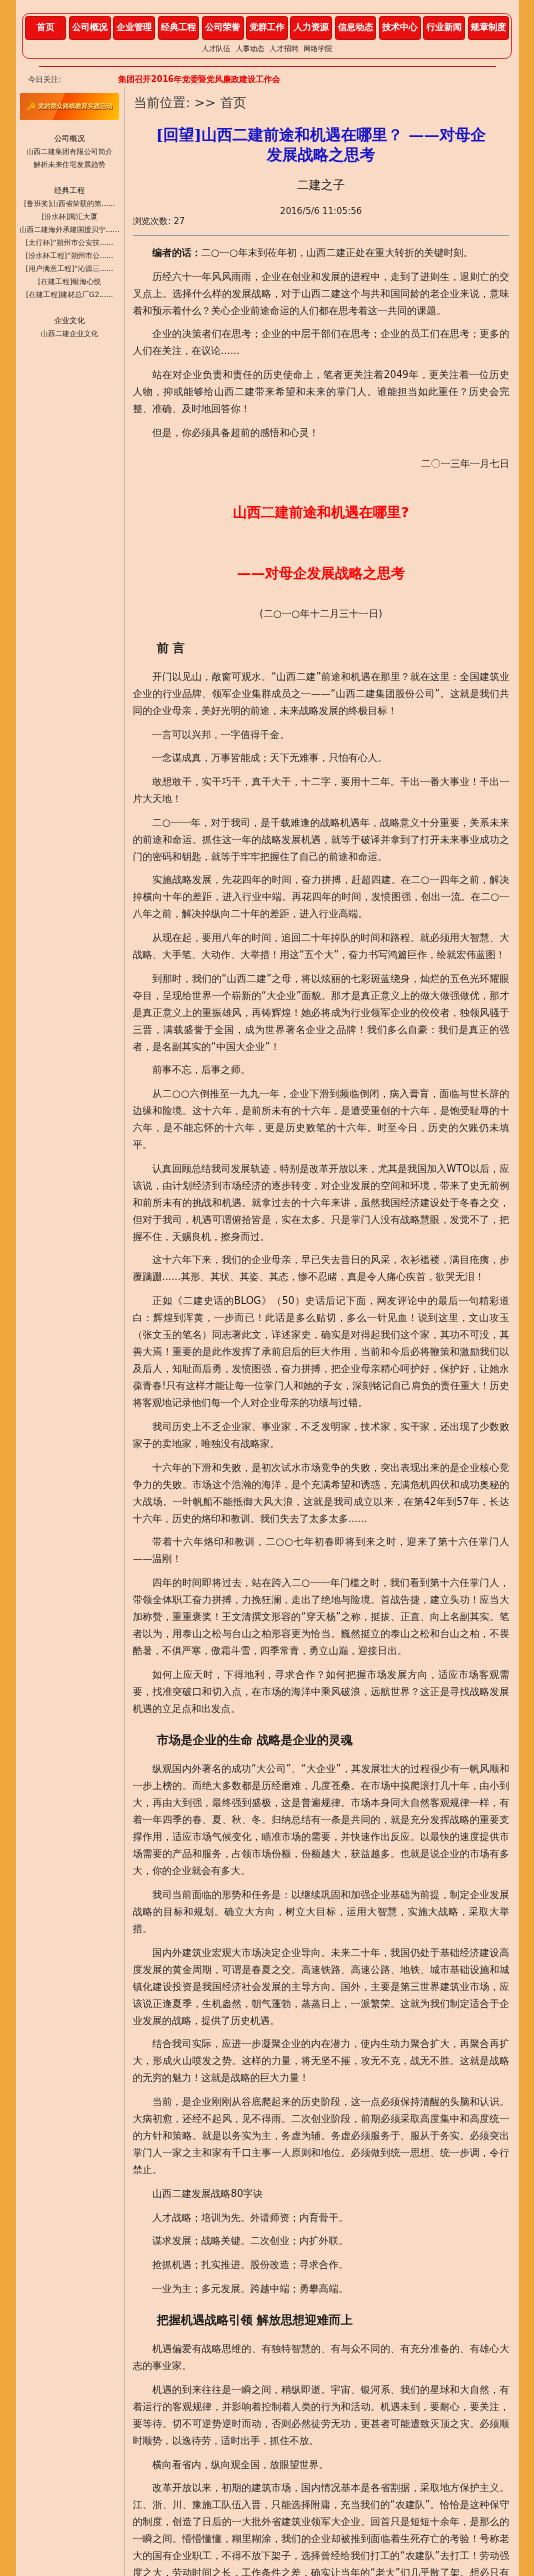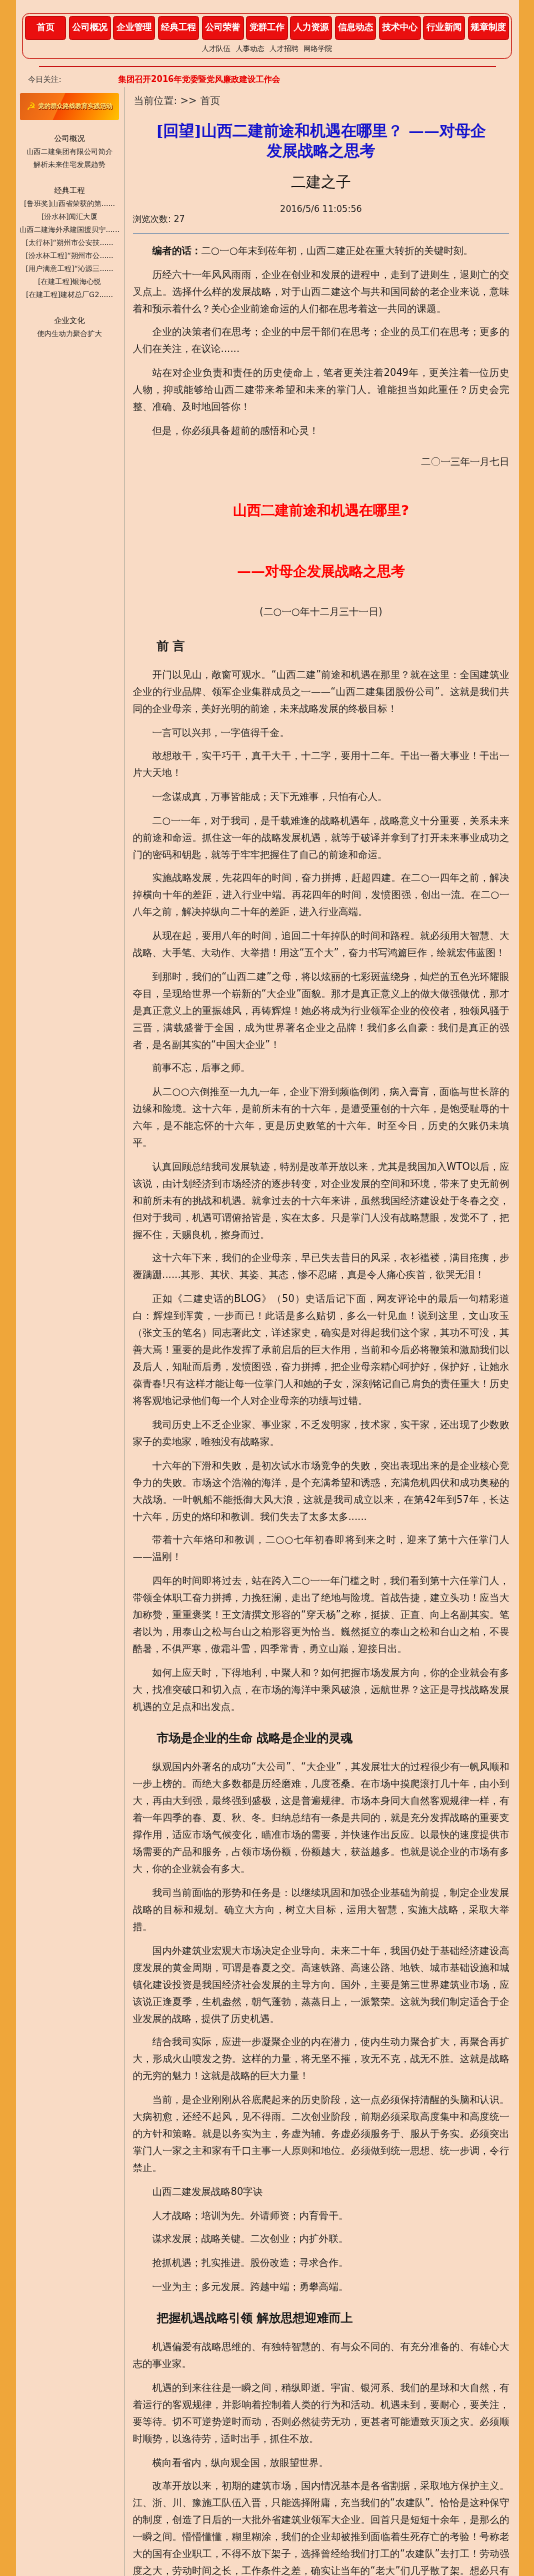--- a/index.html
+++ b/index.html
@@ -25,25 +25,25 @@
   .banner:after{content:"";position:absolute;left:-10.3px;top:-15.5px;width:46px;height:62px;
           background:rgba(255,220,60,.35);transform:rotate(25deg);}
   .banner .emblem{font-size:10.3px;color:#ffd700;margin-right:2.6px;position:relative;z-index:1;}
   .banner .cap{color:#ffe97a;font-size:6.2px;font-weight:bold;position:relative;z-index:1;text-shadow:0.5px 0.5px 0.5px #7a1000;}
   .side-list{text-align:center;}
   .side-section{margin-top:12.4px;}
   .side-title{font-size:7.7px;color:#101010;line-height:13.4px;cursor:pointer;}
   .side-item{font-size:7.2px;color:#2a2a2a;line-height:13px;cursor:pointer;}
   
   .content{flex:1;border-left:0.5px solid #c9bcab;padding:0 9.3px 0 8.2px;box-sizing:border-box;}
-  .breadcrumb{font-size:10px;color:#333;padding:6.2px 0 0 1px;}
+  .breadcrumb{font-size:13px;color:#333;padding:6.2px 0 0 1px;}
   .breadcrumb .home{cursor:pointer;}
   .art-title{color:#1414cc;font-family:"DejaVu Serif","Liberation Serif",serif;font-size:15.5px;font-weight:bold;
              text-align:center;line-height:20px;margin:13.4px 15.5px 0;}
-  .art-author{text-align:center;font-size:15px;margin-top:12.4px;color:#111;}
+  .art-author{text-align:center;font-size:12px;margin-top:12.4px;color:#111;}
   .art-meta{display:flex;margin-top:11.3px;font-size:8.8px;color:#222;flex-direction:column;}
   .art-meta .date{flex:1.7;text-align:center;}
   .art-meta .views{flex:1;text-align:left;}
   .meta-rule{border:none;border-top:0.5px solid #90a0b4;margin:7.2px 0 0;}
   .article{margin-top:8.2px;font-size:9.8px;color:#1b1b1b;}
   .article p{margin:6.7px 0;line-height:17px;text-indent:2em;text-align:justify;}
   .article p b{font-weight:bold;}
   .article p.right{text-align:right;text-indent:0;margin-top:14.4px;}
   .article p.title-red{color:#ff0000;font-size:14px;font-weight:bold;text-align:center;text-indent:0;margin:32px 0 0;}
   .article p.title-red.second{margin-top:44px;}
@@ -97,21 +97,21 @@
             <div class="side-item">[汾水杯]闻汇大厦</div>
             <div class="side-item">山西二建海外承建国援贝宁......</div>
             <div class="side-item">[太行杯]“朔州市公安技......</div>
             <div class="side-item">[汾水杯工程]“朔州市公......</div>
             <div class="side-item">[用户满意工程]“沁源三......</div>
             <div class="side-item">[在建工程]银海心悦</div>
             <div class="side-item">[在建工程]建材总厂G2......</div>
           </div>
           <div class="side-section">
             <div class="side-title">企业文化</div>
-            <div class="side-item">使内生动力聚合扩大</div>
+            <div class="side-item">山西二建企业文化</div>
           </div>
         </div>
     </div>
 
     <div class="content">
       <div class="breadcrumb">
         <span>当前位置: &gt;&gt;</span>
         <span class="home">首页</span>
       </div>
 
@@ -133,36 +133,36 @@
           <p>企业的决策者们在思考；企业的中层干部们在思考；企业的员工们在思考；更多的人们在关注，在议论......</p>
           <p>站在对企业负责和责任的历史使命上，笔者更关注着2049年，更关注着一位历史人物，抑或能够给山西二建带来希望和未来的掌门人。谁能担当如此重任？历史会完整、准确、及时地回答你！</p>
           <p>但是，你必须具备超前的感悟和心灵！</p>
           <p class="right">二〇一三年一月七日</p>
           <p class="title-red">山西二建前途和机遇在哪里?</p>
           <p class="title-red second">——对母企发展战略之思考</p>
           <p class="subdate">(二○一○年十二月三十一日)</p>
           <p class="heading">前  言</p>
           <p>开门以见山，敞窗可观水。“山西二建”前途和机遇在那里？就在这里：全国建筑业企业的行业品牌、领军企业集群成员之一——“山西二建集团股份公司”。这就是我们共同的企业母亲，美好光明的前途，未来战略发展的终极目标！</p>
           <p>一言可以兴邦，一字值得千金。</p>
+          <p>一念谋成真，万事皆能成；天下无难事，只怕有心人。</p>
           <p>敢想敢干，实干巧干，真干大干，十二字，要用十二年。干出一番大事业！干出一片大天地！</p>
-          <p>一念谋成真，万事皆能成；天下无难事，只怕有心人。</p>
           <p>二○一一年，对于我司，是千载难逢的战略机遇年，战略意义十分重要，关系未来的前途和命运。抓住这一年的战略发展机遇，就等于破译并拿到了打开未来事业成功之门的密码和钥匙，就等于牢牢把握住了自己的前途和命运。</p>
           <p>实施战略发展，先花四年的时间，奋力拼搏，赶超四建。在二○一四年之前，解决掉横向十年的差距，进入行业中端。再花四年的时间，发愤图强，创出一流。在二○一八年之前，解决掉纵向二十年的差距，进入行业高端。</p>
           <p>从现在起，要用八年的时间，追回二十年掉队的时间和路程。就必须用大智慧、大战略、大手笔、大动作、大举措！用这“五个大”，奋力书写鸿篇巨作，绘就宏伟蓝图！</p>
           <p>到那时，我们的“山西二建”之母，将以炫丽的七彩斑蓝绕身，灿烂的五色光环耀眼夺目，呈现给世界一个崭新的“大企业”面貌。那才是真正意义上的做大做强做优，那才是真正意义上的重振雄风，再铸辉煌！她必将成为行业领军企业的佼佼者，独领风骚于三晋，满载盛誉于全国，成为世界著名企业之品牌！我们多么自豪：我们是真正的强者，是名副其实的“中国大企业”！</p>
           <p>前事不忘，后事之师。</p>
           <p>从二○○六倒推至一九九一年，企业下滑到频临倒闭，病入膏肓，面临与世长辞的边缘和险境。这十六年，是前所未有的十六年，是遭受重创的十六年，是饱受耻辱的十六年，是不能忘怀的十六年，更是历史败笔的十六年。时至今日，历史的欠账仍未填平。</p>
           <p>认真回顾总结我司发展轨迹，特别是改革开放以来，尤其是我国加入WTO以后，应该说，由计划经济到市场经济的逐步转变，对企业发展的空间和环境，带来了史无前例和前所未有的挑战和机遇。就拿过去的十六年来讲，虽然我国经济建设处于冬春之交，但对于我司，机遇可谓俯拾皆是，实在太多。只是掌门人没有战略慧眼，发觉不了，把握不住，天赐良机，擦身而过。</p>
           <p>这十六年下来，我们的企业母亲，早已失去昔日的风采，衣衫褴褛，满目疮痍，步覆蹒跚......其形、其状、其姿、其态，惨不忍睹，真是令人痛心疾首，欲哭无泪！</p>
           <p>正如《二建史话的BLOG》（50）史话后记下面，网友评论中的最后一句精彩道白：辉煌到浑黄，一步而已！此话是多么贴切，多么一针见血！说到这里，文山攻玉（张文玉的笔名）同志著此文，详述家史，确实是对得起我们这个家，其功不可没，其善大焉！重要的是此作发挥了承前启后的巨大作用，当前和今后必将鞭策和激励我们以及后人，知耻而后勇，发愤图强，奋力拼搏，把企业母亲精心呵护好，保护好，让她永葆青春!只有这样才能让每一位掌门人和她的子女，深刻铭记自己肩负的责任重大！历史将客观地记录他们每一个人对企业母亲的功绩与过错。</p>
           <p>我司历史上不乏企业家、事业家，不乏发明家，技术家，实干家，还出现了少数败家子的卖地家，唯独没有战略家。</p>
           <p>十六年的下滑和失败，是初次试水市场竞争的失败，突出表现出来的是企业核心竞争力的失败。市场这个浩瀚的海洋，是个充满希望和诱惑，充满危机四伏和成功奥秘的大战场。一叶帆船不能抵御大风大浪，这就是我司成立以来，在第42年到57年，长达十六年，历史的烙印和教训。我们失去了太多太多......</p>
           <p>带着十六年烙印和教训，二○○七年初春即将到来之时，迎来了第十六任掌门人——温刚！</p>
           <p>四年的时间即将过去，站在跨入二○一一年门槛之时，我们看到第十六任掌门人，带领全体职工奋力拼搏，力挽狂澜，走出了绝地与险境。首战告捷，建立头功！应当大加称赞，重重褒奖！王文清撰文形容的“穿天杨”之称，挺拔、正直、向上名副其实。笔者以为，用泰山之松与台山之柏形容更为恰当。巍然挺立的泰山之松和台山之柏，不畏酷暑，不俱严寒，傲霜斗雪，四季常青，勇立山巅，迎接日出。</p>
-          <p>如何上应天时，下得地利，中聚人和？如何把握市场发展方向，你的企业就会有多大，找准突破口和切入点，在市场的海洋中乘风破浪，远航世界？这正是寻找战略发展机遇的立足点和出发点。</p>
+          <p>如何上应天时，下得地利，寻求合作？如何把握市场发展方向，适应市场客观需要，找准突破口和切入点，在市场的海洋中乘风破浪，远航世界？这正是寻找战略发展机遇的立足点和出发点。</p>
           <p class="heading">市场是企业的生命 战略是企业的灵魂</p>
           <p>纵观国内外著名的成功“大公司”、“大企业”，其发展壮大的过程很少有一帆风顺和一步上榜的。而绝大多数都是历经磨难，几度苍桑。在市场中摸爬滚打几十年，由小到大，再由大到强，最终强到盛极，这是普遍规律。市场本身同大自然客观规律一样，有着一年四季的春、夏、秋、冬。归纳总结有一条是共同的，就是充分发挥战略的重要支撑作用，适应市场气候变化，瞄准市场的需要，并快速作出反应。以最快的速度提供市场需要的产品和服务，占领市场份额，份额越大，获益越多。也就是说企业的市场有多大，你的企业就会有多大。</p>
           <p>我司当前面临的形势和任务是：以继续巩固和加强企业基础为前提，制定企业发展战略的目标和规划。确立大方向，树立大目标，运用大智慧，实施大战略，采取大举措。</p>
           <p>国内外建筑业宏观大市场决定企业导向。未来二十年，我国仍处于基础经济建设高度发展的黄金周期，可谓是春夏之交。高速铁路、高速公路、地铁、城市基础设施和城镇化建设投资是我国经济社会发展的主导方向。国外，主要是第三世界建筑业市场，应该说正逢夏季，生机盎然，朝气蓬勃，蒸蒸日上，一派繁荣。这就为我们制定适合于企业发展的战略，提供了历史机遇。</p>
           <p>结合我司实际，应进一步凝聚企业的内在潜力，使内生动力聚合扩大，再聚合再扩大，形成火山喷发之势。这样的力量，将无坚不摧，攻无不克，战无不胜。这就是战略的无穷的魅力！这就是战略的巨大力量！</p>
           <p>当前，是企业刚刚从谷底爬起来的历史阶段，这一点必须保持清醒的头脑和认识。大病初愈，还经不起风，见不得雨。二次创业阶段，前期必须采取高度集中和高度统一的方针和策略。就是以务实为主，务虚为辅。务虚必须服务于、服从于务实。必须突出掌门人一家之主和家有千口主事一人原则和地位。必须做到统一思想、统一步调，令行禁止。</p>
           <p>山西二建发展战略80字诀</p>
           <p>人才战略；培训为先。外请师资；内育骨干。</p>
           <p>谋求发展；战略关键。二次创业；内扩外联。</p>
           <p>抢抓机遇；扎实推进。股份改造；寻求合作。</p>

